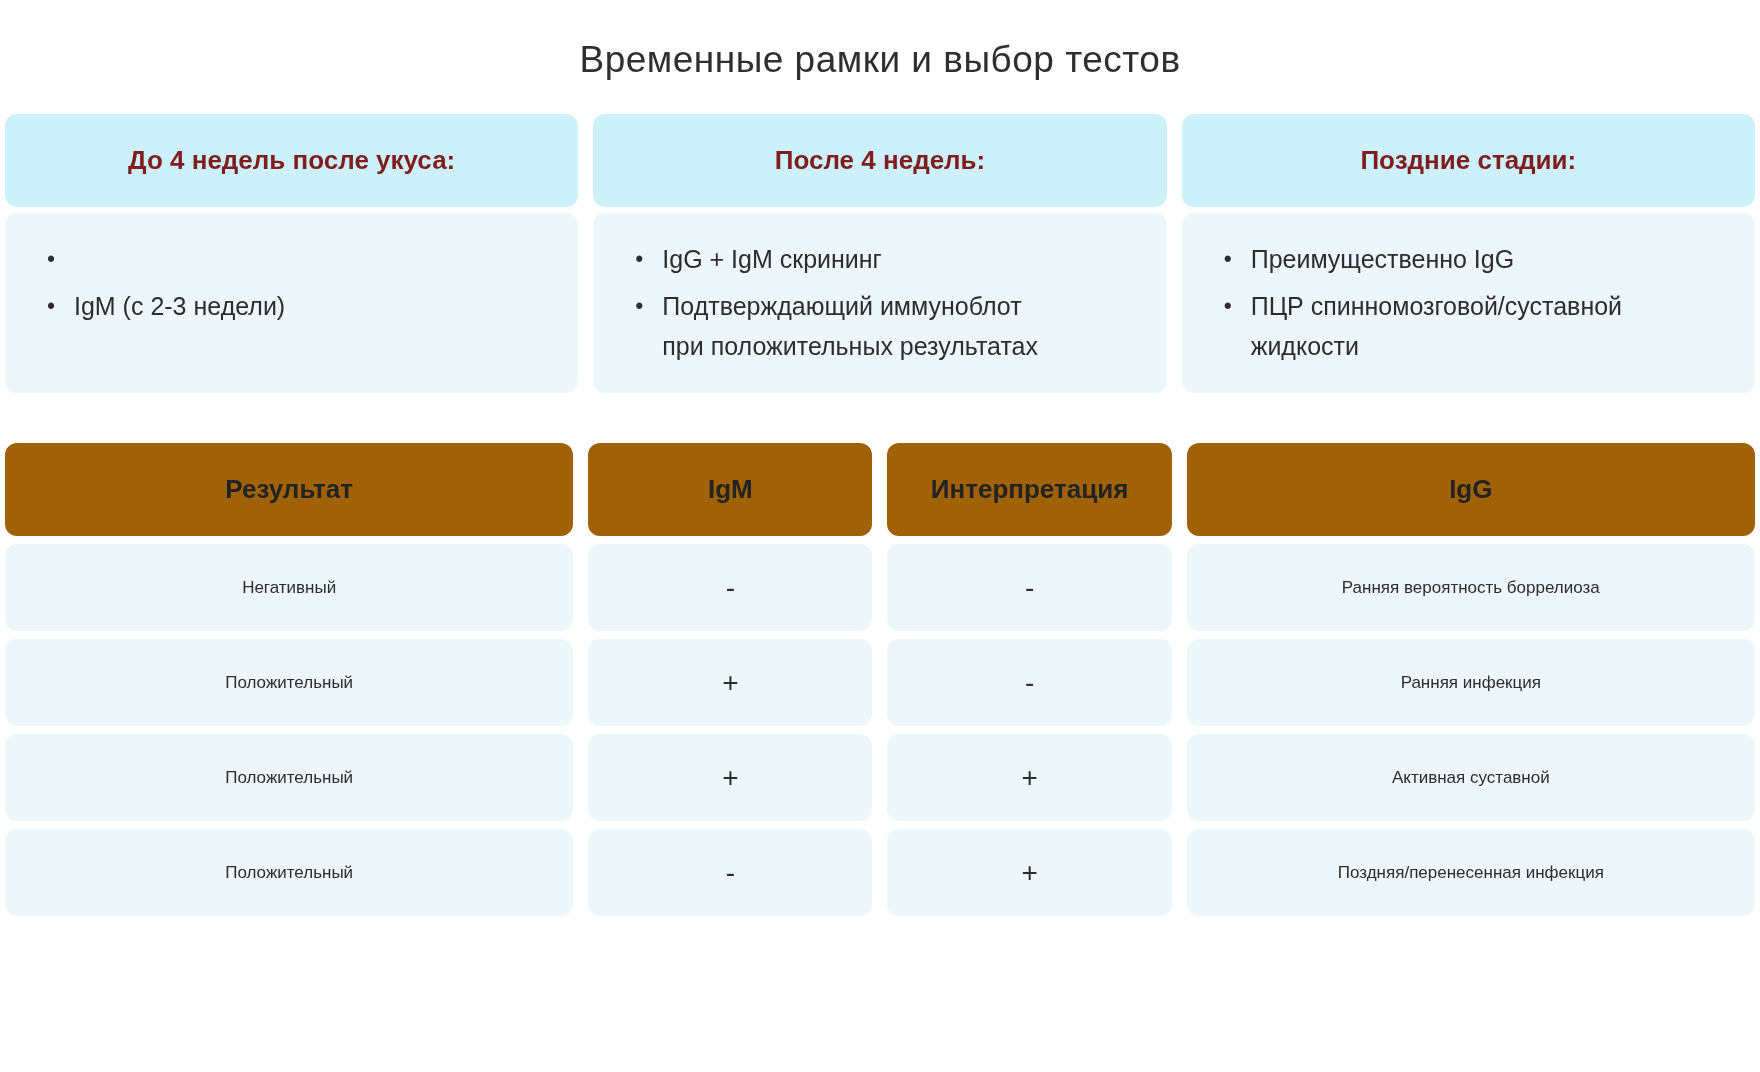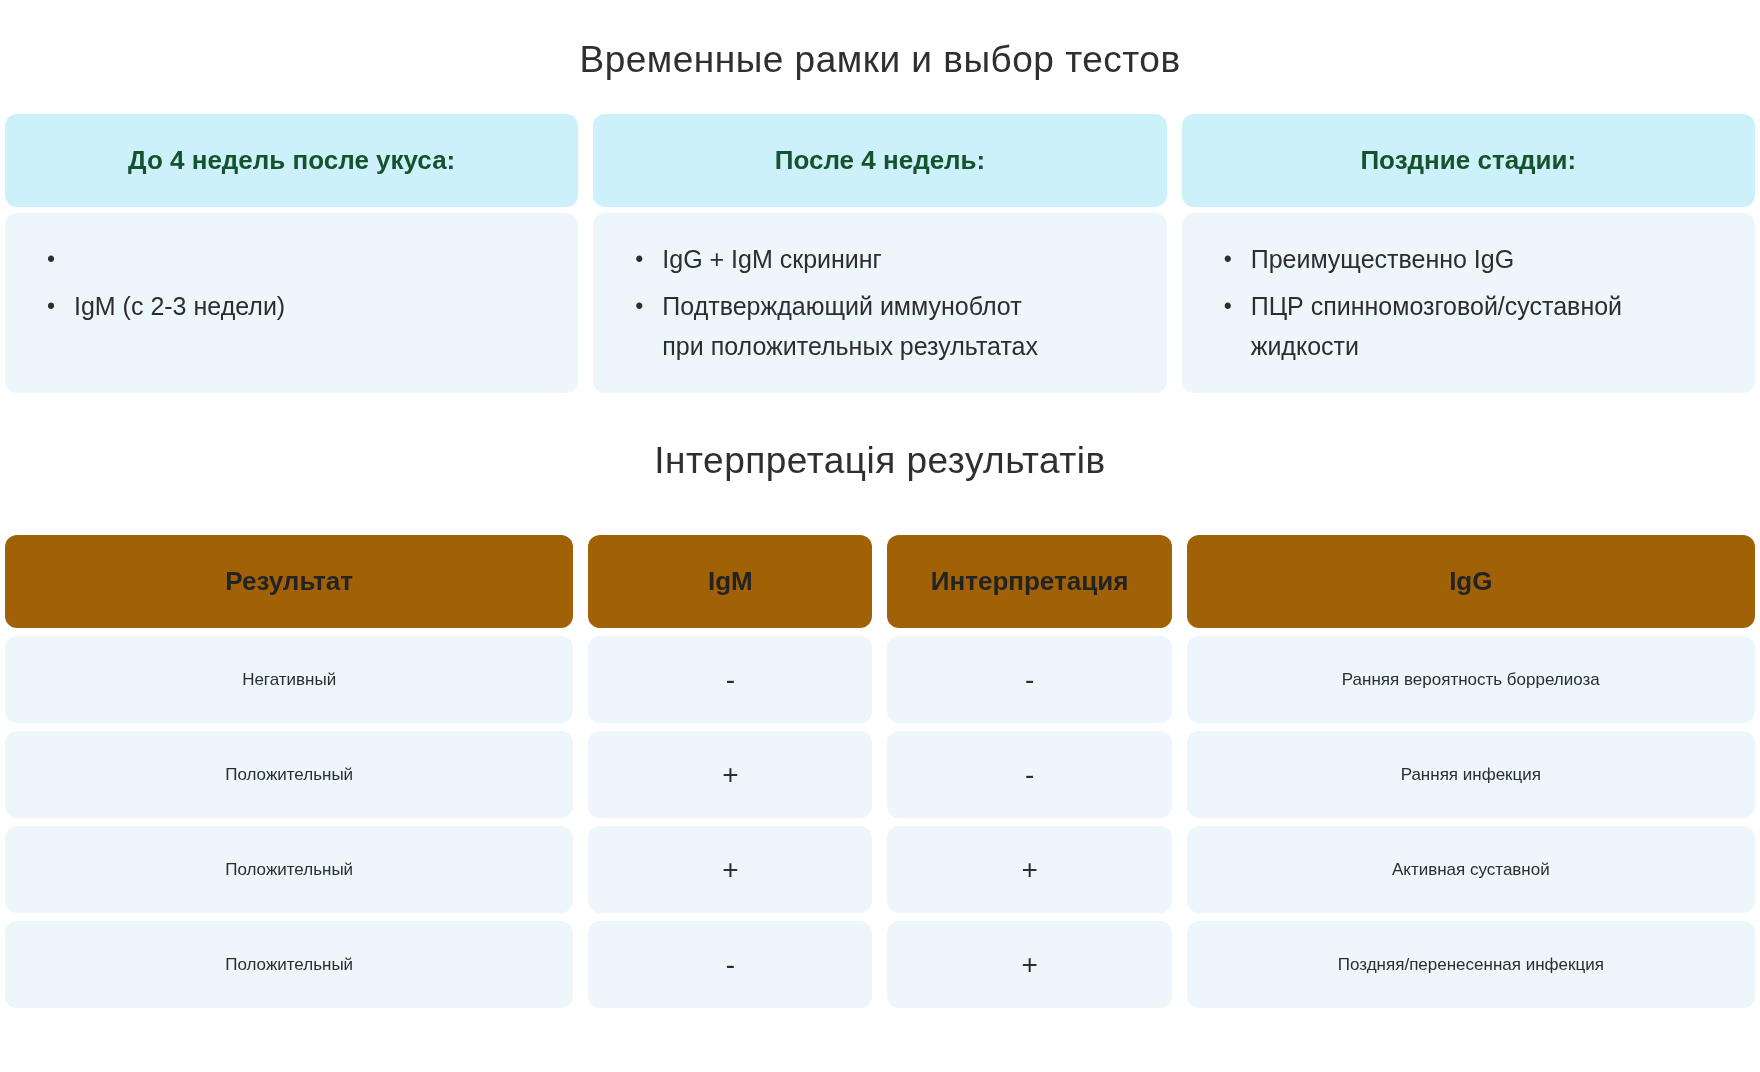--- a/index.html
+++ b/index.html
@@ -32,21 +32,21 @@
     gap: 6px 15px;
   }
   .hdr-cell {
     background: #cdf1fa;
     border-radius: 12px;
     display: flex;
     align-items: center;
     justify-content: center;
     font-size: 26px;
     font-weight: 700;
-    color: #14532d;
+    color: #7f1d1d;
   }
   .body-box {
     background: #edf7fb;
     border-radius: 12px;
     padding: 26px 24px 0 42px;
     box-sizing: border-box;
   }
   .body-box ul { list-style: none; margin: 0; padding: 0; }
   .body-box li {
     display: flex;
@@ -134,21 +134,20 @@
         </li>
         <li>
           <span class="dot">•</span>
           <span class="txt wrap-460">ПЦР спинномозговой/суставной жидкости</span>
         </li>
       </ul>
     </div>
 
   </div>
 
-  <h1 class="section-title title-2">Інтерпретація результатів</h1>
 
   <div class="table-grid">
 
     <div class="cell head">Результат</div>
     <div class="cell head">IgM</div>
     <div class="cell head">Интерпретация</div>
     <div class="cell head">IgG</div>
 
     <div class="cell">Негативный</div>
     <div class="cell sign">-</div>

